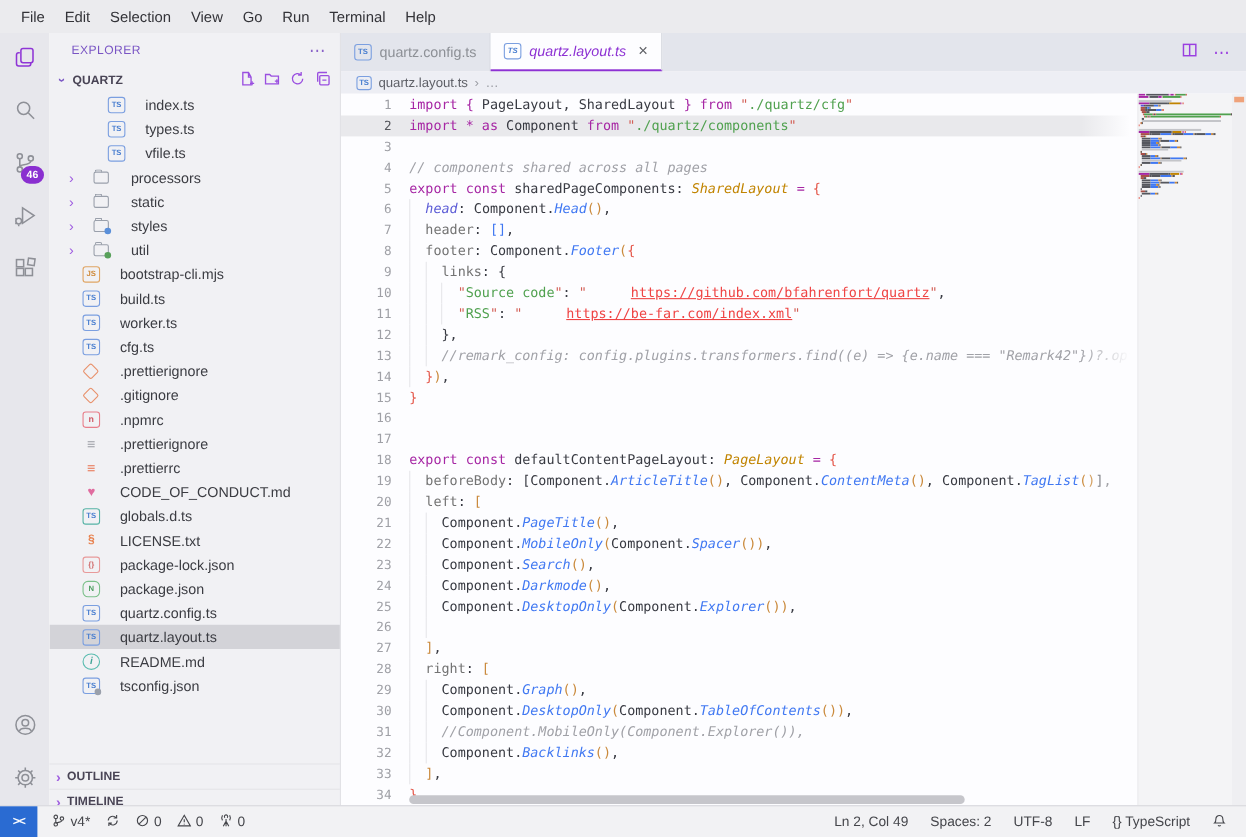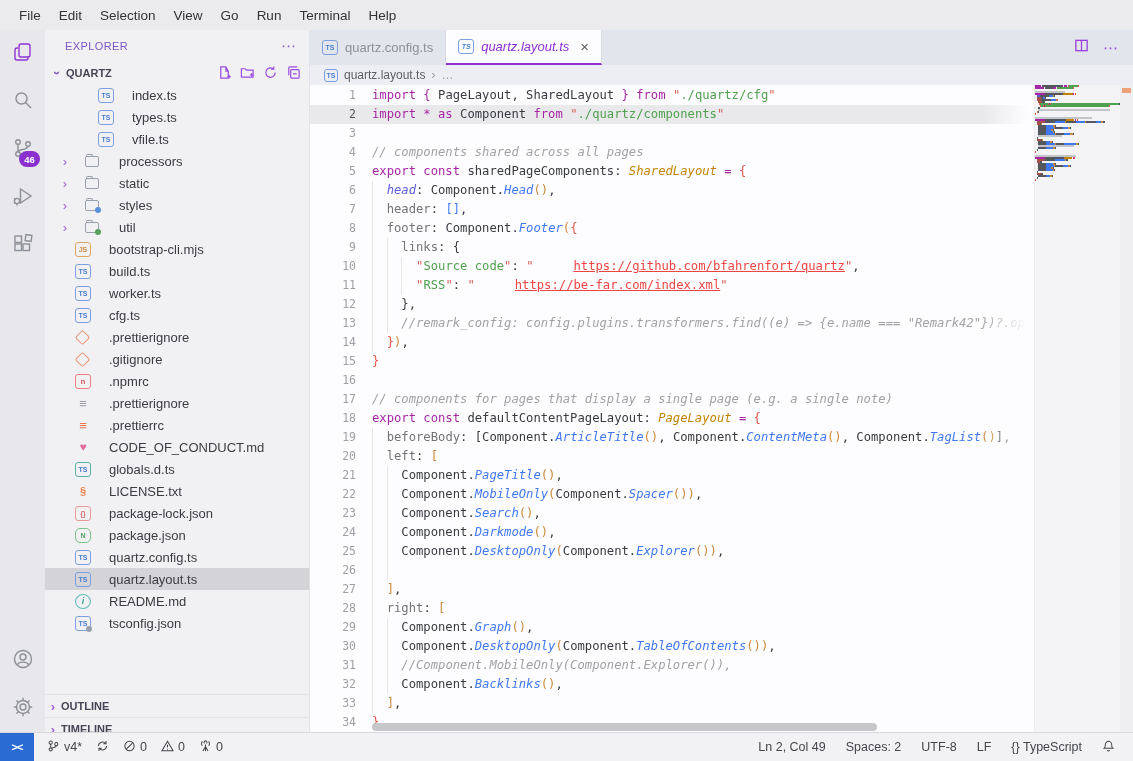--- a/index.html
+++ b/index.html
@@ -374,21 +374,21 @@
           <div class="code-line"><div class="guide" style="left: 62px;"></div><span class="ln">7</span><span class="lt"><span class="tok-id">  </span><span class="tok-key">header</span><span class="tok-pu">: </span><span class="tok-bb">[]</span><span class="tok-pu">,</span></span></div>
           <div class="code-line"><div class="guide" style="left: 62px;"></div><span class="ln">8</span><span class="lt"><span class="tok-id">  </span><span class="tok-key">footer</span><span class="tok-pu">: </span><span class="tok-id">Component.</span><span class="tok-fn">Footer</span><span class="tok-bo">(</span><span class="tok-br">{</span></span></div>
           <div class="code-line"><div class="guide" style="left: 62px;"></div><div class="guide" style="left: 76.68px;"></div><span class="ln">9</span><span class="lt"><span class="tok-id">    </span><span class="tok-key">links</span><span class="tok-pu">: {</span></span></div>
           <div class="code-line"><div class="guide" style="left: 62px;"></div><div class="guide" style="left: 76.68px;"></div><div class="guide" style="left: 91.36px;"></div><span class="ln">10</span><span class="lt"><span class="tok-id">      </span><span class="tok-sq">"</span><span class="tok-str">Source code</span><span class="tok-sq">"</span><span class="tok-pu">: </span><span class="tok-sq">"</span><span class="tok-lnk">https://github.com/bfahrenfort/quartz</span><span class="tok-sq">"</span><span class="tok-pu">,</span></span></div>
           <div class="code-line"><div class="guide" style="left: 62px;"></div><div class="guide" style="left: 76.68px;"></div><div class="guide" style="left: 91.36px;"></div><span class="ln">11</span><span class="lt"><span class="tok-id">      </span><span class="tok-sq">"</span><span class="tok-str">RSS</span><span class="tok-sq">"</span><span class="tok-pu">: </span><span class="tok-sq">"</span><span class="tok-lnk">https://be-far.com/index.xml</span><span class="tok-sq">"</span></span></div>
           <div class="code-line"><div class="guide" style="left: 62px;"></div><div class="guide" style="left: 76.68px;"></div><span class="ln">12</span><span class="lt"><span class="tok-id">    </span><span class="tok-pu">},</span></span></div>
           <div class="code-line"><div class="guide" style="left: 62px;"></div><div class="guide" style="left: 76.68px;"></div><span class="ln">13</span><span class="lt"><span class="tok-id">    </span><span class="tok-cmt">//remark_config: config.plugins.transformers.find((e) =&gt; {e.name === "Remark42"})?.options</span></span></div>
           <div class="code-line"><div class="guide" style="left: 62px;"></div><span class="ln">14</span><span class="lt"><span class="tok-id">  </span><span class="tok-br">}</span><span class="tok-bo">)</span><span class="tok-pu">,</span></span></div>
           <div class="code-line"><span class="ln">15</span><span class="lt"><span class="tok-br">}</span></span></div>
           <div class="code-line"><span class="ln">16</span><span class="lt"></span></div>
-          <div class="code-line"><span class="ln">17</span><span class="lt"><span class="tok-cmt">// components for pages that display a single page (e.g. a single note)</span></span></div>
+          <div class="code-line"><span class="ln">17</span></div>
           <div class="code-line"><span class="ln">18</span><span class="lt"><span class="tok-kw">export const</span><span class="tok-id"> defaultContentPageLayout</span><span class="tok-pu">: </span><span class="tok-typ">PageLayout</span><span class="tok-id"> </span><span class="tok-kw">=</span><span class="tok-id"> </span><span class="tok-br">{</span></span></div>
           <div class="code-line"><div class="guide" style="left: 62px;"></div><span class="ln">19</span><span class="lt"><span class="tok-id">  </span><span class="tok-key">beforeBody</span><span class="tok-pu">: [</span><span class="tok-id">Component.</span><span class="tok-fn">ArticleTitle</span><span class="tok-bo">()</span><span class="tok-pu">, </span><span class="tok-id">Component.</span><span class="tok-fn">ContentMeta</span><span class="tok-bo">()</span><span class="tok-pu">, </span><span class="tok-id">Component.</span><span class="tok-fn">TagList</span><span class="tok-bo">()</span><span class="tok-pu">],</span></span></div>
           <div class="code-line"><div class="guide" style="left: 62px;"></div><span class="ln">20</span><span class="lt"><span class="tok-id">  </span><span class="tok-key">left</span><span class="tok-pu">: </span><span class="tok-bo">[</span></span></div>
           <div class="code-line"><div class="guide" style="left: 62px;"></div><div class="guide" style="left: 76.68px;"></div><span class="ln">21</span><span class="lt"><span class="tok-id">    Component.</span><span class="tok-fn">PageTitle</span><span class="tok-bo">()</span><span class="tok-pu">,</span></span></div>
           <div class="code-line"><div class="guide" style="left: 62px;"></div><div class="guide" style="left: 76.68px;"></div><span class="ln">22</span><span class="lt"><span class="tok-id">    Component.</span><span class="tok-fn">MobileOnly</span><span class="tok-bo">(</span><span class="tok-id">Component.</span><span class="tok-fn">Spacer</span><span class="tok-bo">())</span><span class="tok-pu">,</span></span></div>
           <div class="code-line"><div class="guide" style="left: 62px;"></div><div class="guide" style="left: 76.68px;"></div><span class="ln">23</span><span class="lt"><span class="tok-id">    Component.</span><span class="tok-fn">Search</span><span class="tok-bo">()</span><span class="tok-pu">,</span></span></div>
           <div class="code-line"><div class="guide" style="left: 62px;"></div><div class="guide" style="left: 76.68px;"></div><span class="ln">24</span><span class="lt"><span class="tok-id">    Component.</span><span class="tok-fn">Darkmode</span><span class="tok-bo">()</span><span class="tok-pu">,</span></span></div>
           <div class="code-line"><div class="guide" style="left: 62px;"></div><div class="guide" style="left: 76.68px;"></div><span class="ln">25</span><span class="lt"><span class="tok-id">    Component.</span><span class="tok-fn">DesktopOnly</span><span class="tok-bo">(</span><span class="tok-id">Component.</span><span class="tok-fn">Explorer</span><span class="tok-bo">())</span><span class="tok-pu">,</span></span></div>
           <div class="code-line"><div class="guide" style="left: 62px;"></div><div class="guide" style="left: 76.68px;"></div><span class="ln">26</span></div>
           <div class="code-line"><div class="guide" style="left: 62px;"></div><span class="ln">27</span><span class="lt"><span class="tok-id">  </span><span class="tok-bo">]</span><span class="tok-pu">,</span></span></div>

